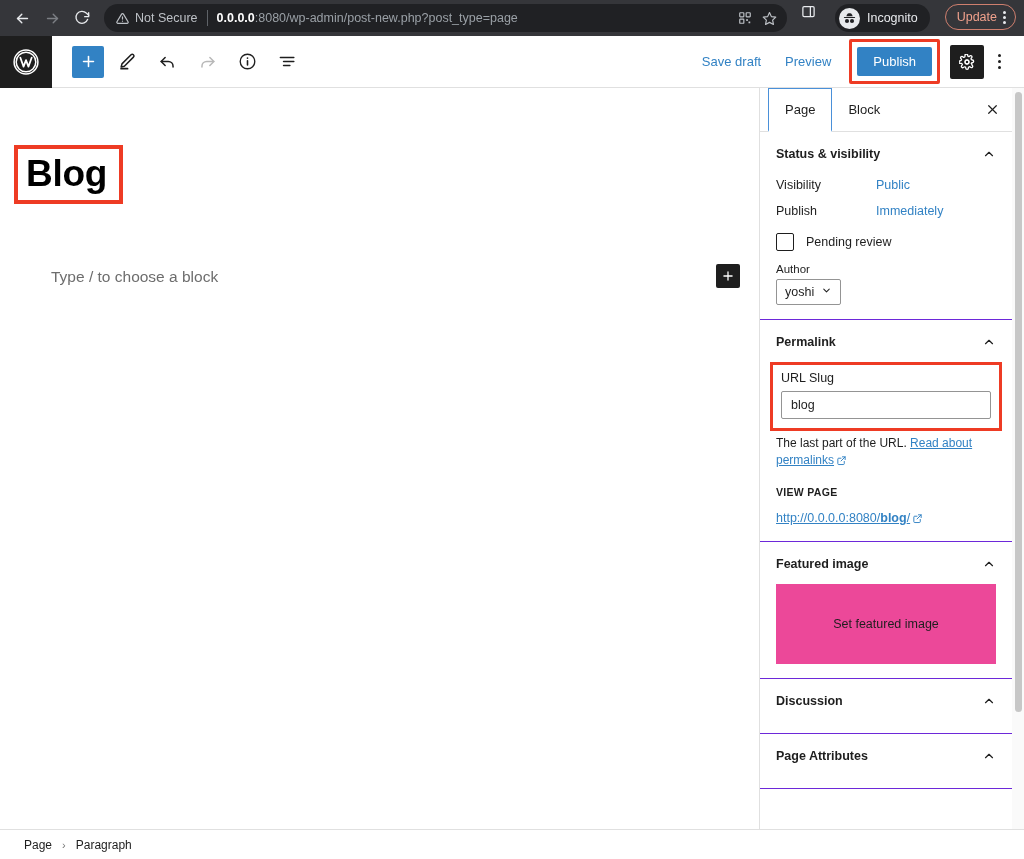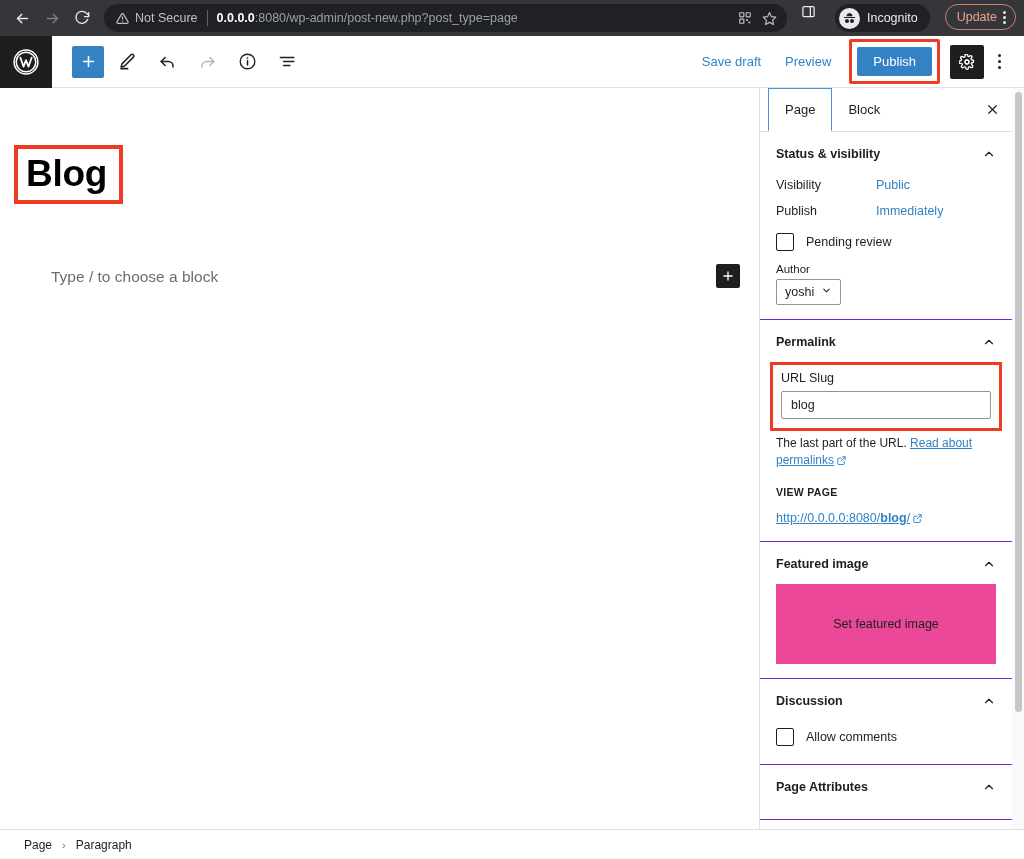--- a/index.html
+++ b/index.html
@@ -641,24 +641,20 @@
 
         <div class="panel">
           <div class="panel-head">
             <span class="panel-title">Discussion</span>
             <span class="chev">
               <svg width="14" height="14" viewBox="0 0 24 24" fill="none" stroke="currentColor" stroke-width="2" stroke-linecap="round" stroke-linejoin="round">
                   <polyline points="6 15 12 9 18 15"></polyline>
                 </svg>
             </span>
           </div>
-          <div class="check-row">
-            <span class="checkbox"></span>
-            <span class="check-label">Allow comments</span>
-          </div>
         </div>
 
         <div class="panel">
           <div class="panel-head">
             <span class="panel-title">Page Attributes</span>
             <span class="chev">
               <svg width="14" height="14" viewBox="0 0 24 24" fill="none" stroke="currentColor" stroke-width="2" stroke-linecap="round" stroke-linejoin="round">
                   <polyline points="6 15 12 9 18 15"></polyline>
                 </svg>
             </span>

